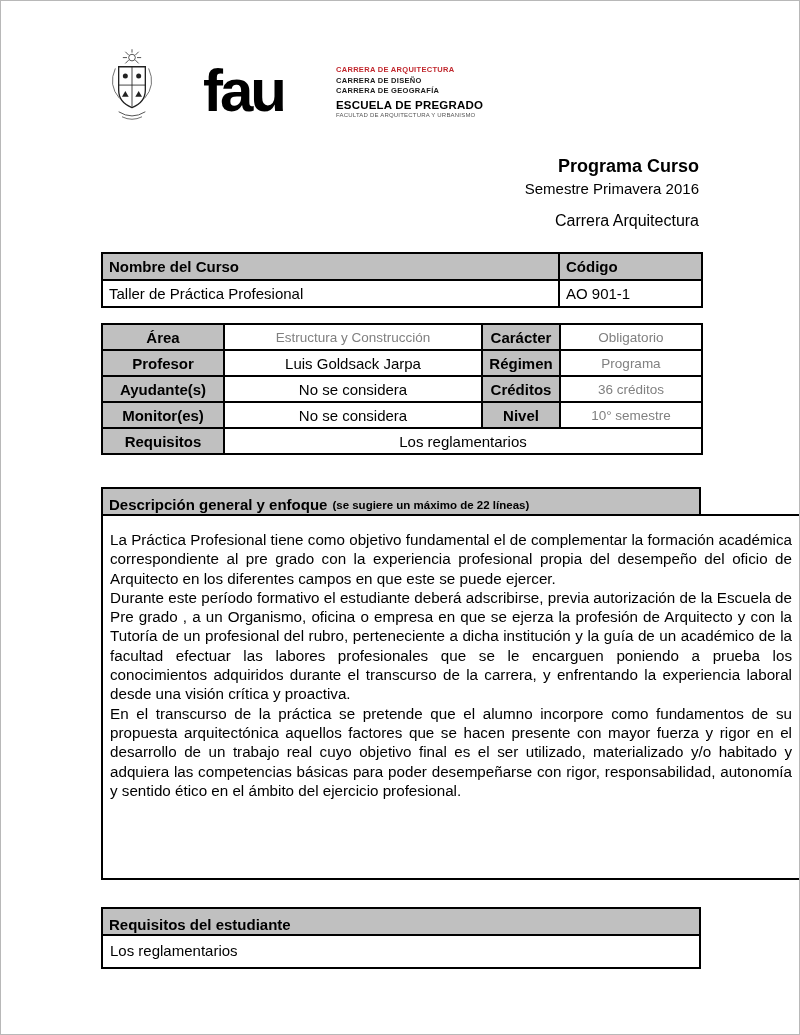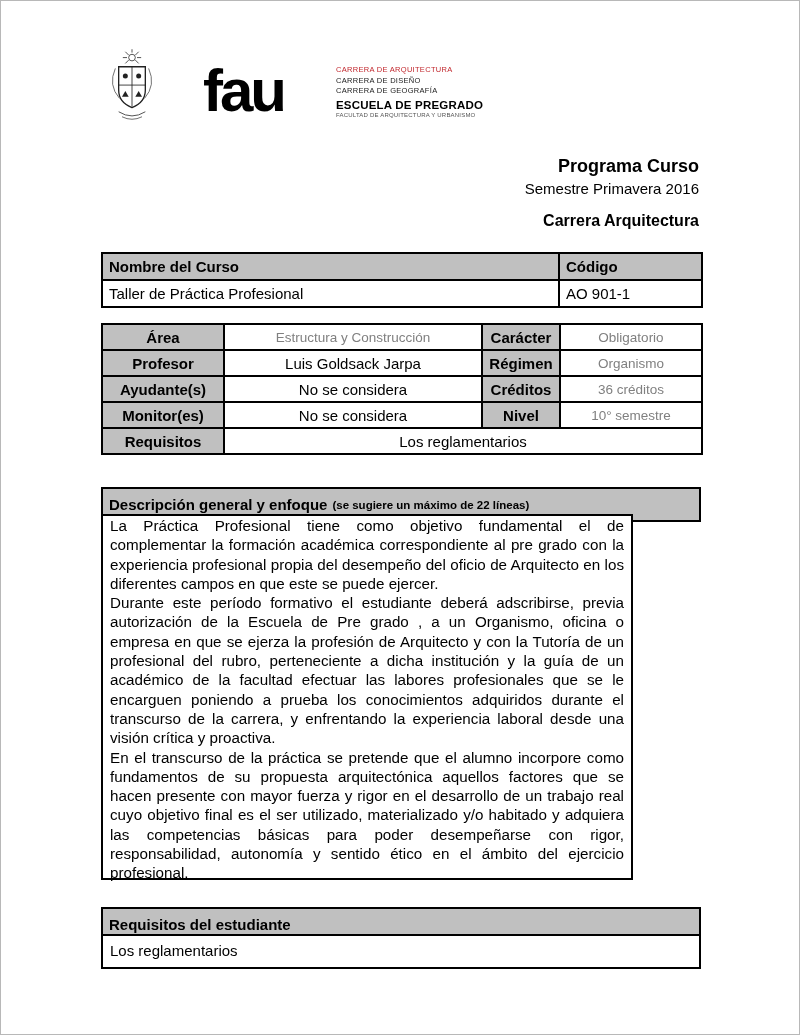--- a/index.html
+++ b/index.html
@@ -12,30 +12,30 @@
   .page { position:absolute; inset:0; background:#fff; border:1px solid #b8b8b8; overflow:hidden; }
 
   
   .logo-block { position:absolute; left:106px; top:46px; display:flex; align-items:flex-start;gap:40px; }
   .crest { width:50px; height:82px; flex:0 0 auto; }
   .fau-logotype {
     font-size:60px; font-weight:bold; letter-spacing:-3px; line-height:1;
     margin:14px 4px 0 6px; color:#000;
   }
   .logo-lines { margin-top:18px; margin-left:8px; }
-  .carrera-line { font-size:7.5px; font-weight:normal; letter-spacing:0.3px; line-height:1.4; color:#1a1a1a; white-space:nowrap; }
+  .carrera-line { font-size:7.5px; font-weight:bold; letter-spacing:0.3px; line-height:1.4; color:#1a1a1a; white-space:nowrap; }
   .carrera-line.accent { color:#c1272d; }
   .school-line { font-size:11.5px; font-weight:bold; letter-spacing:0.2px; margin-top:2px; white-space:nowrap;text-align:right; }
   .faculty-line { font-size:6px; color:#555; letter-spacing:0.2px; margin-top:1px; white-space:nowrap; }
 
   
   .header-right { position:absolute; right:100px; top:155px; text-align:right; }
   .doc-title { font-size:18px; font-weight:bold; }
   .doc-semester { font-size:15px; margin-top:3px; }
-  .doc-career { font-size:16px; font-weight:bold; margin-top:15px; }
+  .doc-career { font-size:16px; font-weight:normal; margin-top:15px; }
 
   
   table { border-collapse:collapse; table-layout:fixed;border-radius:13px; }
   td { border:2px solid #000; padding:2px 6px; vertical-align:middle; font-size:15px; overflow:hidden; white-space:nowrap; }
   .course-table { position:absolute; left:100px; top:251px; width:600px; }
   .course-table td { height:27px; }
   .hdr-cell { background:#c0c0c0; font-weight:bold; }
   .info-table { position:absolute; left:100px; top:322px; width:600px;text-align:center; }
   .info-table td { height:26px; }
   .lbl { background:#c0c0c0; font-weight:bold; }
@@ -44,22 +44,22 @@
   
   .section-bar {
     position:absolute; left:100px; width:600px; height:35px;
     background:#c0c0c0; border:2px solid #000;
     padding:2px 6px; display:flex; align-items:center;
   }
   .sec-title { font-size:15px; font-weight:bold; }
   .sec-hint  { font-size:11.5px; font-weight:bold; margin-left:5px; }
   .desc-bar { top:486px; }
   .desc-box {
-    position:absolute; left:100px; top:513px; width:532px; height:366px;
-    border:2px solid #000; background:#fff; padding:0 7px;
+    position:absolute; left:100px; top:513px; width:700px; height:366px;
+    border:2px solid #000; background:#fff; padding:14px 7px;
   }
   .desc-box p { font-size:15.2px; line-height:19.3px; text-align:justify; margin:0; }
   .req-bar { top:906px; }
   .req-box {
     position:absolute; left:100px; top:933px; width:600px; height:35px;
     border:2px solid #000; background:#fff; padding:6px 7px;
   }
   .req-box p { font-size:15px; margin:0; }
 </style>
 </head>
@@ -135,21 +135,21 @@
         <tr>
       <td class="lbl">Área</td>
       <td class="muted">Estructura y Construcción</td>
       <td class="lbl">Carácter</td>
       <td class="muted">Obligatorio</td>
     </tr>
     <tr>
       <td class="lbl">Profesor</td>
       <td>Luis Goldsack Jarpa</td>
       <td class="lbl">Régimen</td>
-      <td class="muted">Organismo</td>
+      <td class="muted">Programa</td>
     </tr>
     <tr>
       <td class="lbl">Ayudante(s)</td>
       <td>No se considera</td>
       <td class="lbl">Créditos</td>
       <td class="muted">36 créditos</td>
     </tr>
     <tr>
       <td class="lbl">Monitor(es)</td>
       <td>No se considera</td>

